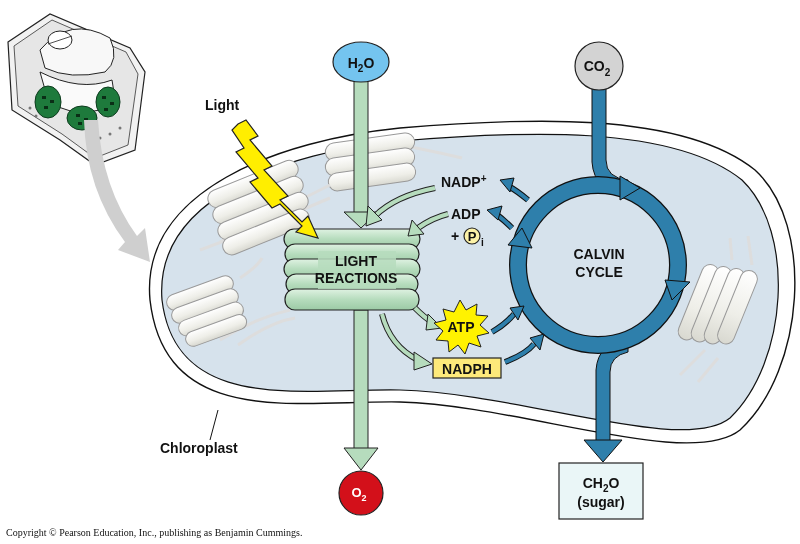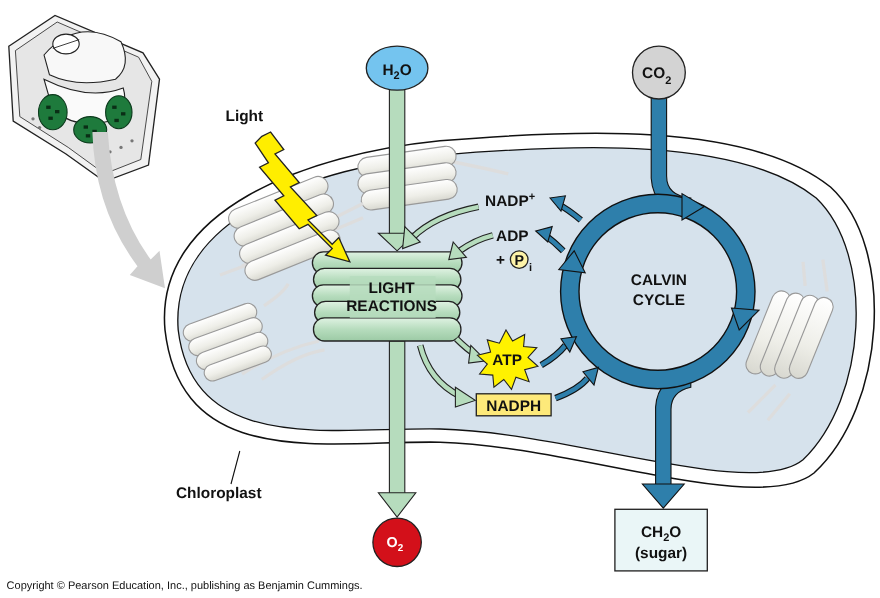--- a/index.html
+++ b/index.html
@@ -1,19 +1,19 @@
 <!DOCTYPE html>
 <html><head>
 <meta charset="utf-8">
 <style>
   html, body { margin:0; padding:0; background:#ffffff; }
   body { width:800px; height:544px; position:relative; overflow:hidden; font-family:"Liberation Sans", sans-serif; }
   svg { position:absolute; left:0; top:0; }
   .lbl { font-family:"Liberation Sans", sans-serif; font-weight:bold; fill:#111; }
-  .copy { position:absolute; left:6px; top:527px; font-size:10px; color:#111; font-family:Liberation Sans, sans-serif; white-space:nowrap; }
+  .copy { position:absolute; left:6px; top:527px; font-size:10px; color:#111; font-family:Liberation Serif, serif; white-space:nowrap; }
 </style>
 </head>
 <body>
 
 <svg width="800" height="544" viewBox="0 0 800 544">
   <defs>
     <linearGradient id="tubeGrad" x1="0" y1="0" x2="0" y2="1">
       <stop offset="0" stop-color="#ffffff"></stop>
       <stop offset="0.6" stop-color="#eeeee8"></stop>
       <stop offset="1" stop-color="#d8d8d0"></stop>

